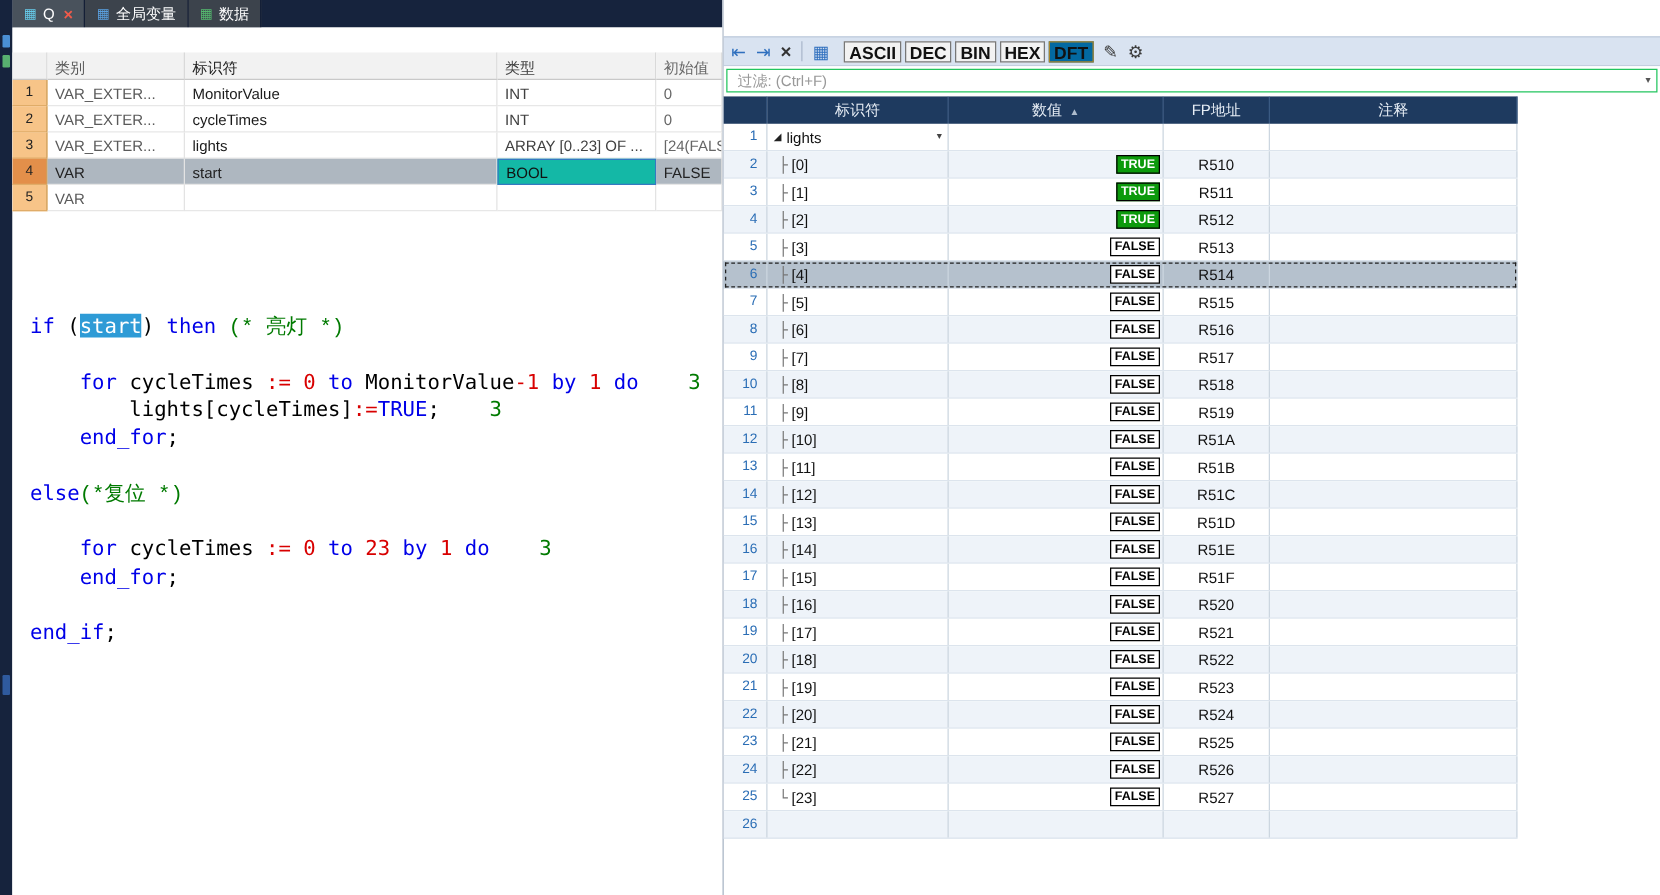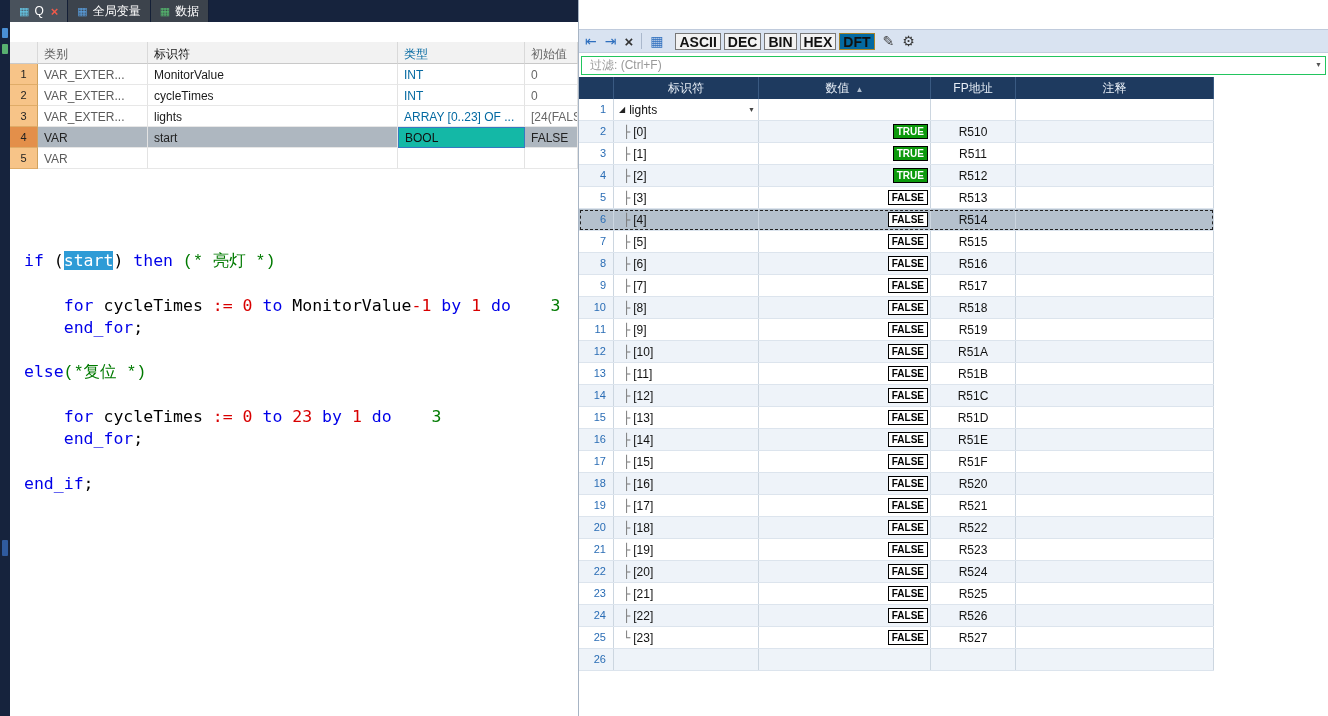--- a/index.html
+++ b/index.html
@@ -29,21 +29,21 @@
   .vg-header { height:22px; }
   .vg-row { height:21px; background:#fff; }
   .vg-num { width:28px; box-sizing:border-box; background:#f7c488; border-right:1px solid #cfa25e;
             border-bottom:1px solid #e0ac68; font-size:11px; color:#222; text-align:center; padding-top:4px; }
   .vg-corner { background:#f1f1f1; border-right:1px solid #d9d9d9; border-bottom:1px solid #c9c9c9; }
   .vg-cell { box-sizing:border-box; border-right:1px solid #e3e3e3; border-bottom:1px solid #e7e7e7;
              font-size:12px; padding:4px 0 0 6px; white-space:nowrap; overflow:hidden; }
   .vg-h { background:#f2f2f2; border-right:1px solid #d9d9d9; border-bottom:1px solid #c9c9c9; color:#222; }
   .vg-cat { width:110px; color:#5a5a5a; }
   .vg-id  { width:250px; color:#1a1a1a; }
-  .vg-type{ width:127px; color:#0369a1; }
+  .vg-type{ width:127px; color:#404040; }
   .vg-init{ flex:1; color:#666; }
   .vg-sel .vg-num { background:#e38f4a; }
   .vg-sel .vg-cat,.vg-sel .vg-id,.vg-sel .vg-init { background:#aeb7c0; color:#222; }
   .vg-sel .vg-type { background:#14b8a6; border:1px solid #3579c1; padding-top:3px; color:#111; }
   
   .code-editor { position:absolute; left:0; right:0; top:218px; bottom:0; background:#fff;
                  padding:10px 0 0 14px; font-family:"DejaVu Sans Mono","DejaVu Sans",monospace;
                  font-size:16.5px; line-height:22.3px; overflow:hidden; }
   .code-line { white-space:pre; height:22.3px; }
   .seg-kw  { color:#0000e8; }
@@ -171,20 +171,21 @@
             <div class="vg-cell vg-id"></div>
             <div class="vg-cell vg-type"></div>
             <div class="vg-cell vg-init"></div>
           </div>
         </div>
     </div>
     <div class="code-editor" id="code-editor">
         <div class="code-line"><span class="seg-kw">if</span><span class="seg-pl"> (</span><span class="seg-sel">start</span><span class="seg-pl">) </span><span class="seg-kw">then</span><span class="seg-pl"> </span><span class="seg-cm">(* 亮灯 *)</span></div>
         <div class="code-line">&nbsp;</div>
         <div class="code-line"><span class="seg-pl">    </span><span class="seg-kw">for</span><span class="seg-pl"> </span><span class="seg-id">cycleTimes</span><span class="seg-pl"> </span><span class="seg-op">:=</span><span class="seg-pl"> </span><span class="seg-num">0</span><span class="seg-pl"> </span><span class="seg-kw">to</span><span class="seg-pl"> </span><span class="seg-id">MonitorValue</span><span class="seg-op">-</span><span class="seg-num">1</span><span class="seg-pl"> </span><span class="seg-kw">by</span><span class="seg-pl"> </span><span class="seg-num">1</span><span class="seg-pl"> </span><span class="seg-kw">do</span><span class="seg-mon">    3</span></div>
+        <div class="code-line"><span class="seg-pl">        </span><span class="seg-id">lights</span><span class="seg-pl">[</span><span class="seg-id">cycleTimes</span><span class="seg-pl">]</span><span class="seg-op">:=</span><span class="seg-kw">TRUE</span><span class="seg-pl">;</span><span class="seg-mon">    3</span></div>
         <div class="code-line"><span class="seg-pl">    </span><span class="seg-kw">end_for</span><span class="seg-pl">;</span></div>
         <div class="code-line">&nbsp;</div>
         <div class="code-line"><span class="seg-kw">else</span><span class="seg-cm">(*复位 *)</span></div>
         <div class="code-line">&nbsp;</div>
         <div class="code-line"><span class="seg-pl">    </span><span class="seg-kw">for</span><span class="seg-pl"> </span><span class="seg-id">cycleTimes</span><span class="seg-pl"> </span><span class="seg-op">:=</span><span class="seg-pl"> </span><span class="seg-num">0</span><span class="seg-pl"> </span><span class="seg-kw">to</span><span class="seg-pl"> </span><span class="seg-num">23</span><span class="seg-pl"> </span><span class="seg-kw">by</span><span class="seg-pl"> </span><span class="seg-num">1</span><span class="seg-pl"> </span><span class="seg-kw">do</span><span class="seg-mon">    3</span></div>
         <div class="code-line"><span class="seg-pl">    </span><span class="seg-kw">end_for</span><span class="seg-pl">;</span></div>
         <div class="code-line">&nbsp;</div>
         <div class="code-line"><span class="seg-kw">end_if</span><span class="seg-pl">;</span></div>
       </div>
   </div>

